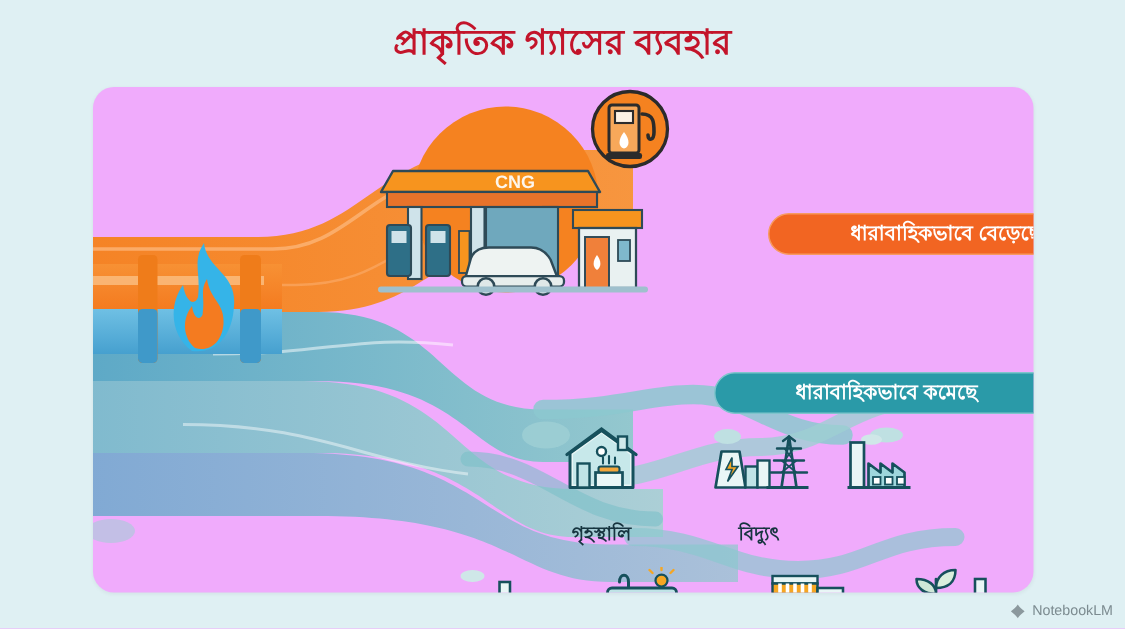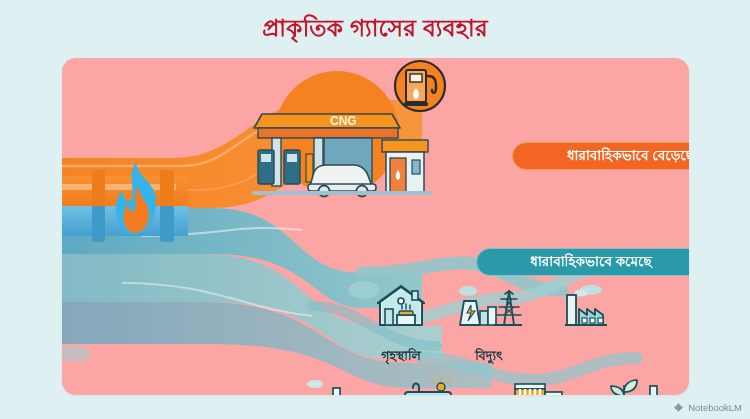--- a/index.html
+++ b/index.html
@@ -14,21 +14,21 @@
   
   .title{
     position:absolute;left:0;top:10px;width:750px;text-align:center;
     font-size:23px;font-weight:bold;color:#c3142a;letter-spacing:.3px;
     font-family:"Liberation Sans","DejaVu Sans",sans-serif;
   }
 
   
   .card{
     position:absolute;left:62px;top:58px;width:627px;height:337px;
-    background:#fca5a5;border-radius:14px;overflow:hidden;
+    background:#f0abfc;border-radius:14px;overflow:hidden;
     box-shadow:0 1px 3px rgba(0,0,0,.06);
   }
   .cardsvg{position:absolute;left:0;top:0;width:627px;height:337px;}
 
   
   .badge{
     position:absolute;border-radius:16px;color:#ffffff;
     font-size:13.5px;font-weight:bold;white-space:nowrap;
     display:flex;align-items:center;justify-content:center;
     font-family:"Liberation Sans","DejaVu Sans",sans-serif;
@@ -190,21 +190,21 @@
         <circle cx="25" cy="18" r="3" fill="#fff" stroke="#16505c" stroke-width="1.6"></circle>
         <rect x="9" y="26" width="8" height="16" fill="#bfe3e6" stroke="#16505c" stroke-width="1.6"></rect>
         <rect x="21" y="32" width="18" height="10" fill="#eaf7f7" stroke="#16505c" stroke-width="1.8"></rect>
         <rect x="23" y="28" width="14" height="4" rx="1.5" fill="#f3a63a" stroke="#16505c" stroke-width="1.4"></rect>
         <path d="M26,22 L26,26 M30,21 L30,26 M34,22 L34,26" stroke="#16505c" stroke-width="1.4" stroke-linecap="round"></path>
         <rect x="20" y="41" width="20" height="2" fill="#16505c"></rect>
       </svg>
       <span class="lbl">গৃহস্থালি</span>
     </div>
 
-    <div class="item" style="left:382px;top:225px;width:90px;">
+    <div class="item" style="left:399px;top:225px;width:90px;">
       <svg class="glyph" width="70" height="46" viewBox="0 0 70 46">
         <ellipse cx="14" cy="8" rx="9" ry="5" fill="#bfe0e2"></ellipse>
         <path d="M6,42 L10,18 L22,18 L26,42 Z" fill="#e9f6f6" stroke="#16505c" stroke-width="1.8" stroke-linejoin="round"></path>
         <path d="M17,22 L13,30 L17,30 L14,38 L21,28 L17,28 Z" fill="#f5a623" stroke="#16505c" stroke-width="1.1"></path>
         <rect x="26" y="28" width="8" height="14" fill="#bfe3e6" stroke="#16505c" stroke-width="1.6"></rect>
         <rect x="34" y="24" width="8" height="18" fill="#e9f6f6" stroke="#16505c" stroke-width="1.6"></rect>
         <path d="M55,42 L50,42 L55,8 L60,42 Z" fill="none" stroke="#16505c" stroke-width="1.8" stroke-linejoin="round"></path>
         <path d="M47,16 L63,16 M45,24 L65,24 M43,32 L67,32" stroke="#16505c" stroke-width="1.6" stroke-linecap="round"></path>
         <path d="M52,16 L58,24 M58,16 L52,24 M50,24 L60,32 M60,24 L50,32" stroke="#16505c" stroke-width="1.1"></path>
         <path d="M55,8 L51,11 M55,8 L59,11" stroke="#16505c" stroke-width="1.6" stroke-linecap="round"></path>

